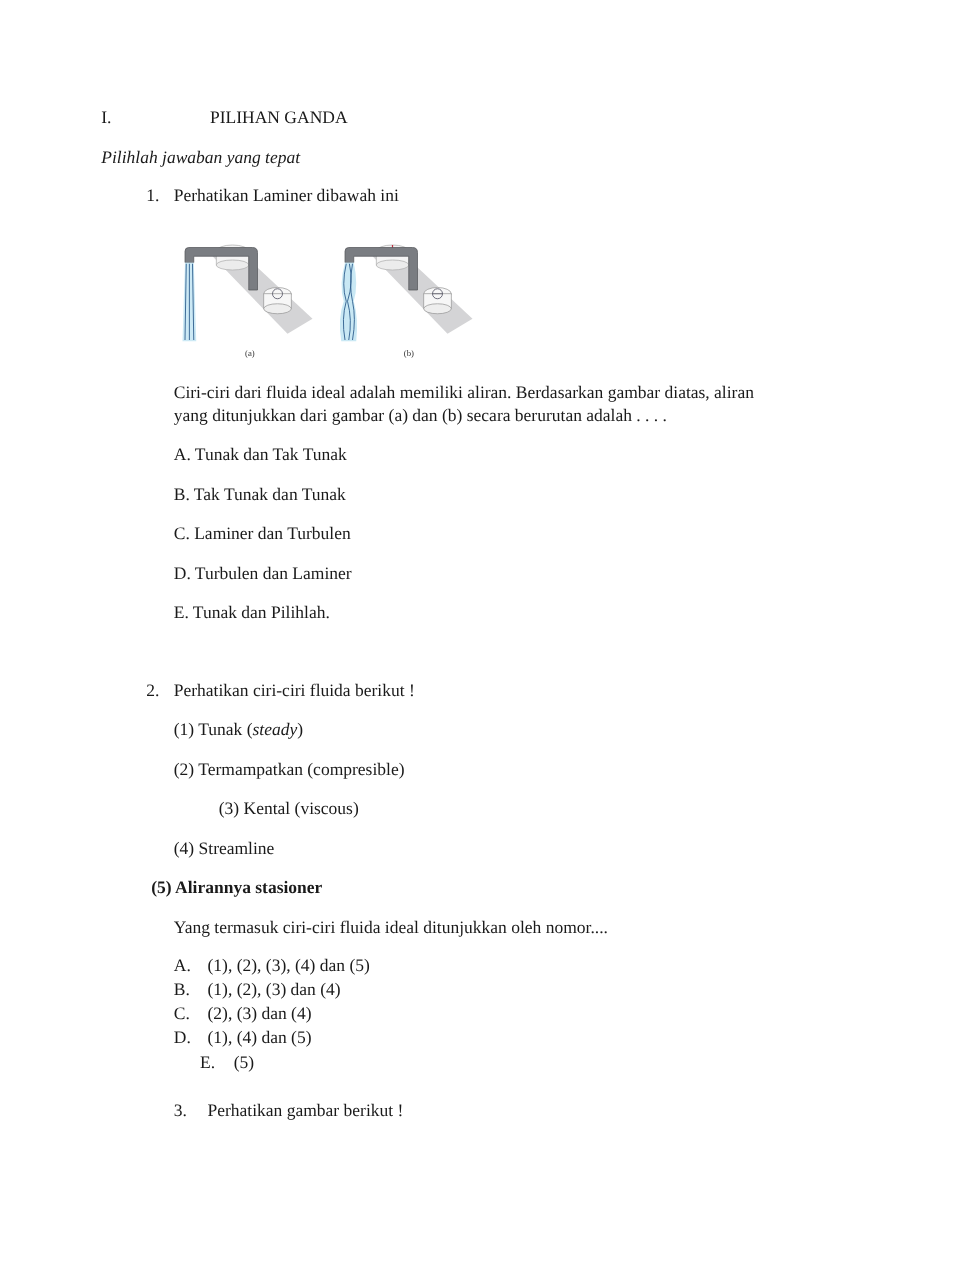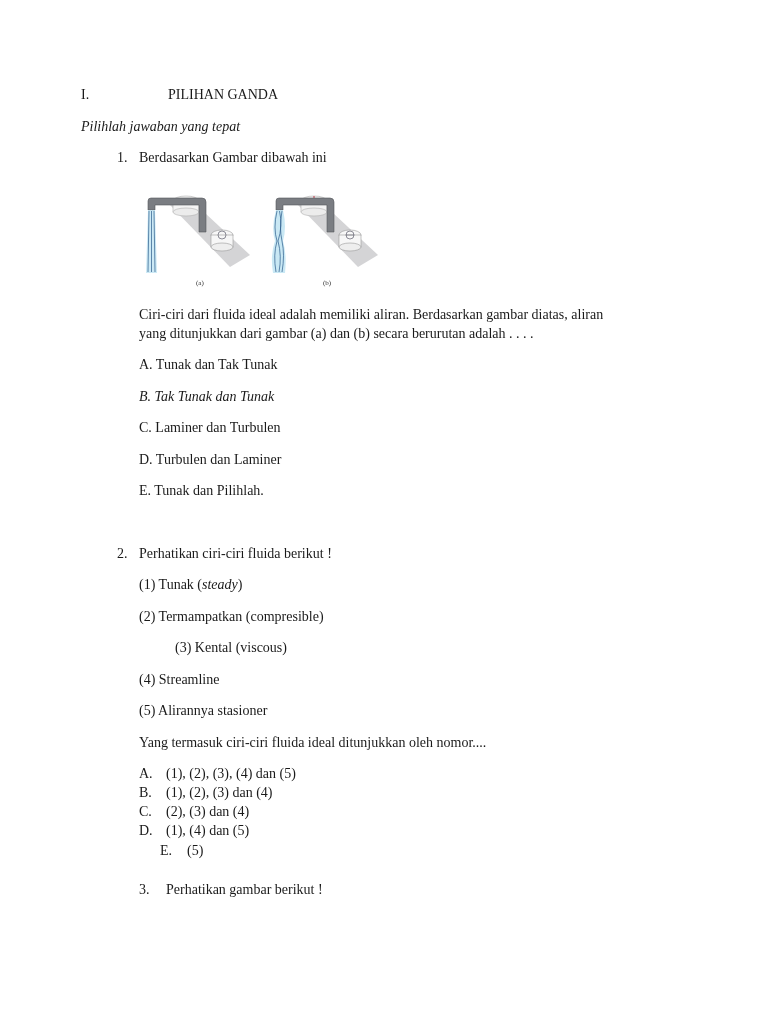--- a/index.html
+++ b/index.html
@@ -14,21 +14,21 @@
   .fig-label { position: absolute; font-size: 7px; font-family: "Liberation Serif", serif; color: #333; }
 </style>
 </head>
 <body>
 
 <div class="abs" style="left:81px; top:86px;">I.</div>
 <div class="abs" style="left:120px; top:86px;margin-left:48px;">PILIHAN GANDA</div>
 <div class="abs it" style="left:81px; top:118px;">Pilihlah jawaban yang tepat</div>
 
 <div class="abs" style="left:117px; top:149px;">1.</div>
-<div class="abs" style="left:139px; top:149px;">Berdasarkan Gambar dibawah ini</div>
+<div class="abs" style="left:139px; top:149px;">Perhatikan Laminer dibawah ini</div>
 
 <div class="fig" style="left:138px; top:183px; width:250px; height:108px;">
   <svg width="250" height="108" viewBox="0 0 250 108">
 
     <g>
       <polygon points="32,22 52,16 112,72 92,84" fill="#d4d4d6"></polygon>
       <ellipse cx="48" cy="18" rx="13" ry="5" fill="#f4f4f4" stroke="#b0b0b0" stroke-width="0.6"></ellipse>
       <rect x="35" y="18" width="26" height="11" fill="#f4f4f4" stroke="#b0b0b0" stroke-width="0.6"></rect>
       <ellipse cx="48" cy="29" rx="13" ry="4" fill="#ececec" stroke="#b0b0b0" stroke-width="0.6"></ellipse>
       <path d="M10,27 L10,18 Q10,15 13,15 L64,15 Q68,15 68,19 L68,49 L61,49 L61,22 L17,22 L17,27 Z" fill="#7a7d82" stroke="#55585c" stroke-width="0.6"></path>
@@ -61,33 +61,33 @@
     </g>
   </svg>
   <div class="fig-label" style="left:58px; top:96px;">(a)</div>
   <div class="fig-label" style="left:185px; top:96px;">(b)</div>
 </div>
 
 <div class="abs" style="left:139px; top:306px;">Ciri-ciri dari fluida ideal adalah memiliki aliran. Berdasarkan gambar diatas, aliran</div>
 <div class="abs" style="left:139px; top:325px;">yang ditunjukkan dari gambar (a) dan (b) secara berurutan adalah . . . .</div>
 
 <div class="abs" style="left:139px; top:356px;">A. Tunak dan Tak Tunak</div>
-<div class="abs" style="left:139px; top:388px;font-style:italic;">B. Tak Tunak dan Tunak</div>
+<div class="abs" style="left:139px; top:388px;">B. Tak Tunak dan Tunak</div>
 <div class="abs" style="left:139px; top:419px;">C. Laminer dan Turbulen</div>
 <div class="abs" style="left:139px; top:451px;">D. Turbulen dan Laminer</div>
 <div class="abs" style="left:139px; top:482px;">E. Tunak dan Pilihlah.</div>
 
 <div class="abs" style="left:117px; top:545px;">2.</div>
 <div class="abs" style="left:139px; top:545px;">Perhatikan ciri-ciri fluida berikut !</div>
 
 <div class="abs" style="left:139px; top:576px;"><span>(1) Tunak (</span><span class="it">steady</span><span>)</span></div>
 <div class="abs" style="left:139px; top:608px;">(2) Termampatkan (compresible)</div>
 <div class="abs" style="left:139px; top:639px;margin-left:36px;">(3) Kental (viscous)</div>
 <div class="abs" style="left:139px; top:671px;">(4) Streamline</div>
-<div class="abs" style="left:139px; top:702px;">(5) Alirannya stasioner</div>
+<div class="abs" style="left:121px; top:702px;font-weight:bold;">(5) Alirannya stasioner</div>
 
 <div class="abs" style="left:139px; top:734px;">Yang termasuk ciri-ciri fluida ideal ditunjukkan oleh nomor....</div>
 
 <div class="abs" style="left:139px; top:765px;"><span style="display:inline-block;width:27px;">A.</span><span>(1), (2), (3), (4) dan (5)</span></div>
 <div class="abs" style="left:139px; top:784px;"><span style="display:inline-block;width:27px;">B.</span><span>(1), (2), (3) dan (4)</span></div>
 <div class="abs" style="left:139px; top:803px;"><span style="display:inline-block;width:27px;">C.</span><span>(2), (3) dan (4)</span></div>
 <div class="abs" style="left:139px; top:822px;"><span style="display:inline-block;width:27px;">D.</span><span>(1), (4) dan (5)</span></div>
 <div class="abs" style="left:139px; top:842px;margin-left:21px;"><span style="display:inline-block;width:27px;">E.</span><span>(5)</span></div>
 
 <div class="abs" style="left:139px; top:881px;">3.</div>

